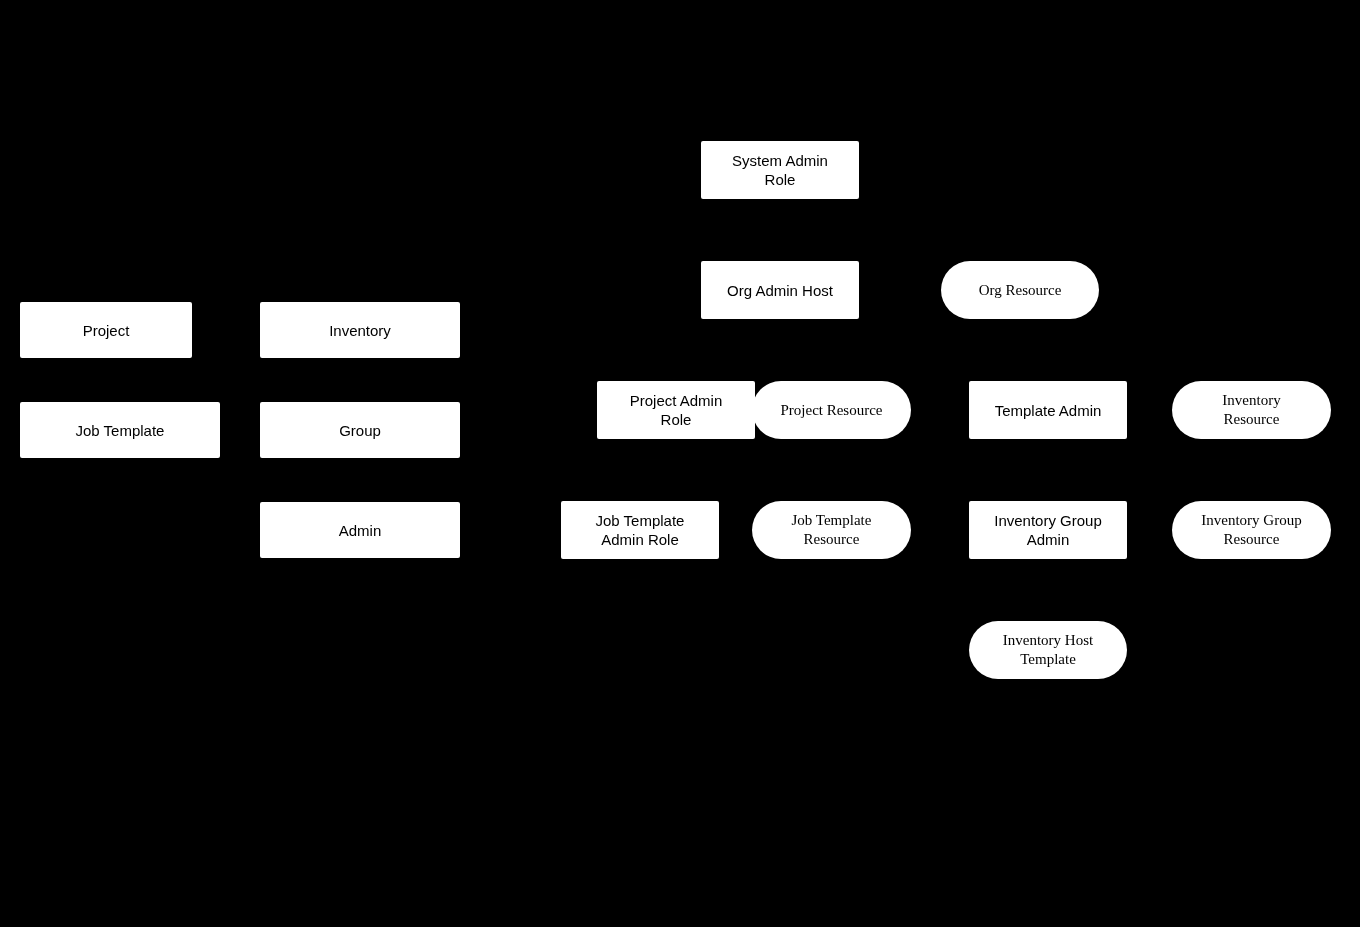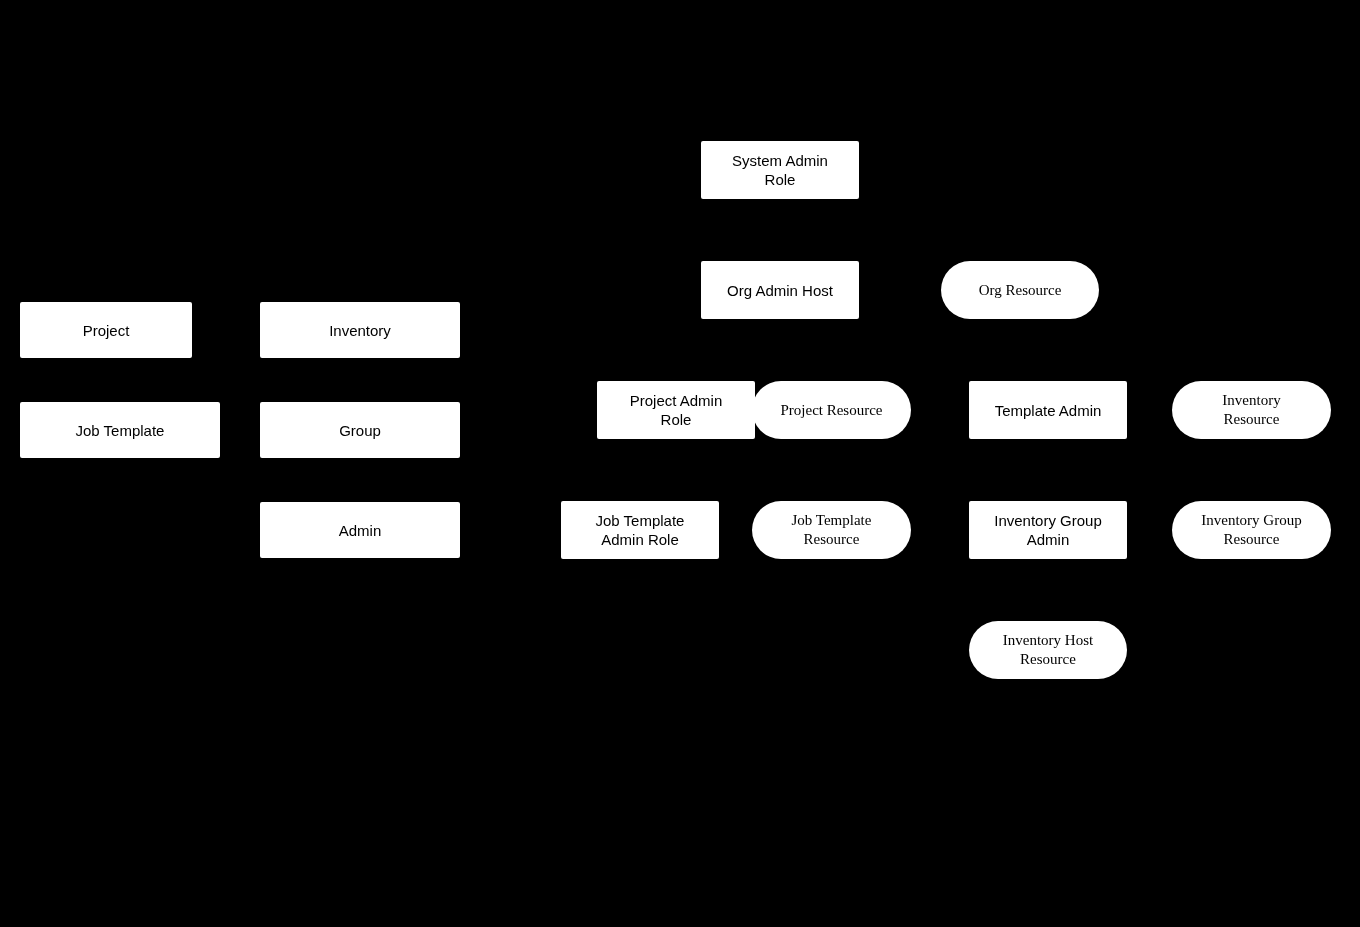--- a/index.html
+++ b/index.html
@@ -58,14 +58,14 @@
 Resource</div>
     <div class="node rect" style="left: 561px; top: 501px; width: 158px; height: 58px;">Job Template
 Admin Role</div>
     <div class="node pill" style="left: 752px; top: 501px; width: 159px; height: 58px;">Job Template
 Resource</div>
     <div class="node rect" style="left: 969px; top: 501px; width: 158px; height: 58px;">Inventory Group
 Admin</div>
     <div class="node pill" style="left: 1172px; top: 501px; width: 159px; height: 58px;">Inventory Group
 Resource</div>
     <div class="node pill" style="left: 969px; top: 621px; width: 158px; height: 58px;">Inventory Host
-Resource</div>
+Template</div>
   </div>
 
 </body></html>

